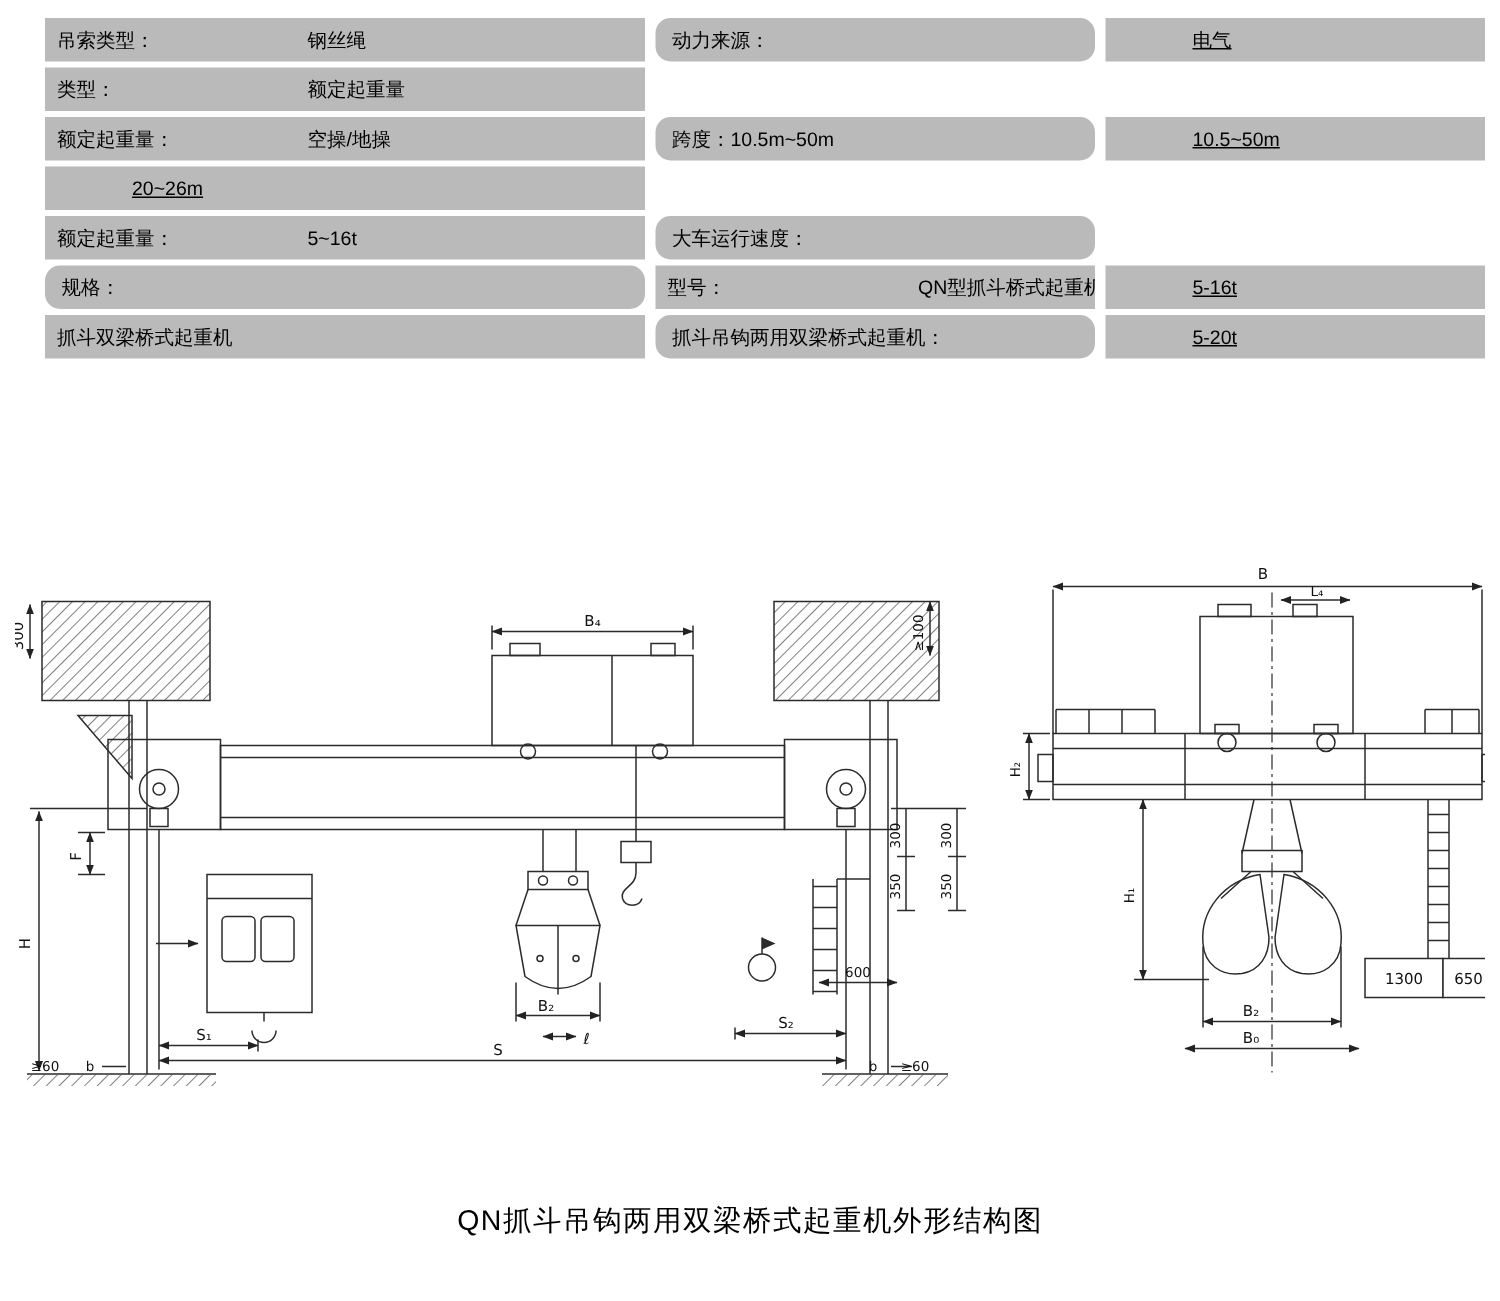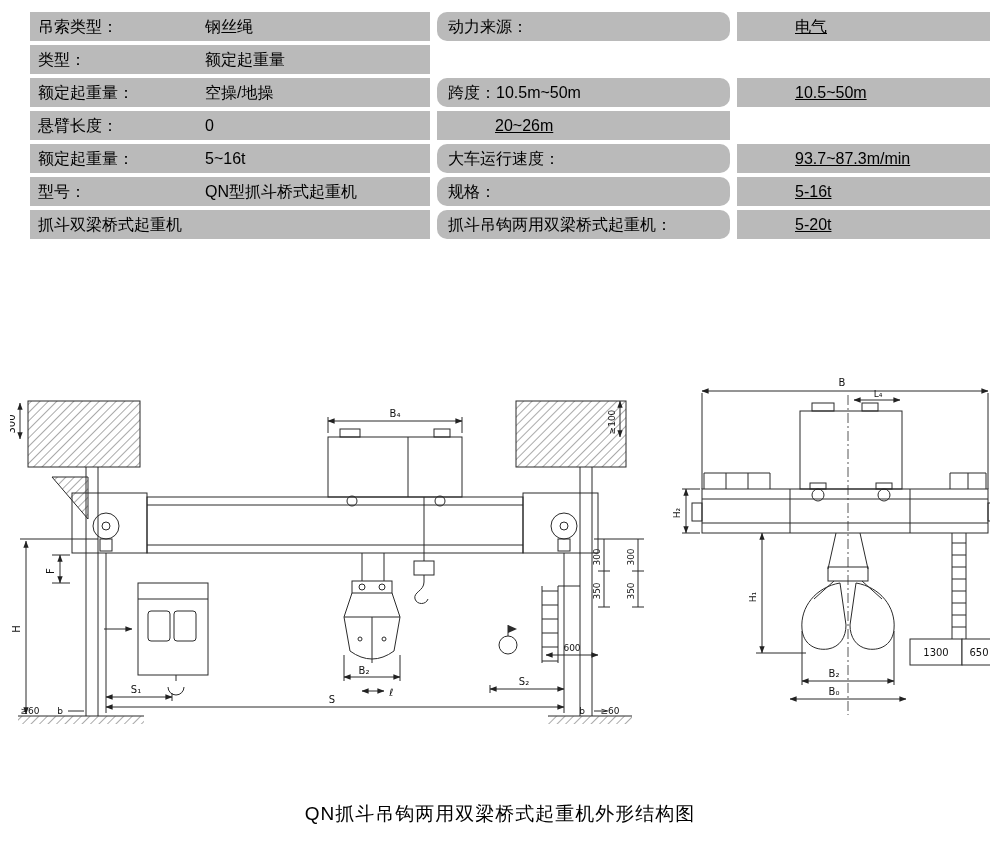--- a/index.html
+++ b/index.html
@@ -15,21 +15,21 @@
   .spec-table { width:960px; margin-left:30px; }
   .spec-row {
     display:grid;
     grid-template-columns:400px 293px 253px;
     column-gap:7px;
     margin-bottom:4px;
   }
   .cell {
     background:#bababa;
     height:29px; line-height:29px;
-    font-size:16px;
+    font-size:13px;
     white-space:nowrap; overflow:hidden;
   }
   .cell.left  { display:flex; padding-left:8px; }
   .cell.left .lab { width:167px; flex:none; }
   .cell.mid   { padding-left:11px;border-radius:10px; }
   .cell.right { padding-left:58px;text-decoration:underline; }
   .cell.blank { background:transparent; }
 
   
   .drawing-wrap { margin-top:132px; padding:0 10px; }
@@ -70,42 +70,37 @@
     <div class="spec-row">
       <div class="cell left">
         <span class="lab">额定起重量：</span>
         <span class="val">空操/地操</span>
       </div>
       <div class="cell mid">跨度：10.5m~50m</div>
       <div class="cell right">10.5~50m</div>
     </div>
 
     <div class="spec-row">
-      <div class="cell left">
-        <span class="lab">悬臂长度：</span>
-        <span class="val">0</span>
-      </div>
       <div class="cell right">20~26m</div>
     </div>
 
     <div class="spec-row">
       <div class="cell left">
         <span class="lab">额定起重量：</span>
         <span class="val">5~16t</span>
       </div>
       <div class="cell mid">大车运行速度：</div>
-      <div class="cell right">93.7~87.3m/min</div>
-    </div>
-
-    <div class="spec-row">
+    </div>
+
+    <div class="spec-row">
+      <div class="cell mid">规格：</div>
       <div class="cell left">
         <span class="lab">型号：</span>
         <span class="val">QN型抓斗桥式起重机</span>
       </div>
-      <div class="cell mid">规格：</div>
       <div class="cell right">5-16t</div>
     </div>
 
     <div class="spec-row">
       <div class="cell left">
         <span class="val">抓斗双梁桥式起重机</span>
       </div>
       <div class="cell mid">抓斗吊钩两用双梁桥式起重机：</div>
       <div class="cell right">5-20t</div>
     </div>

